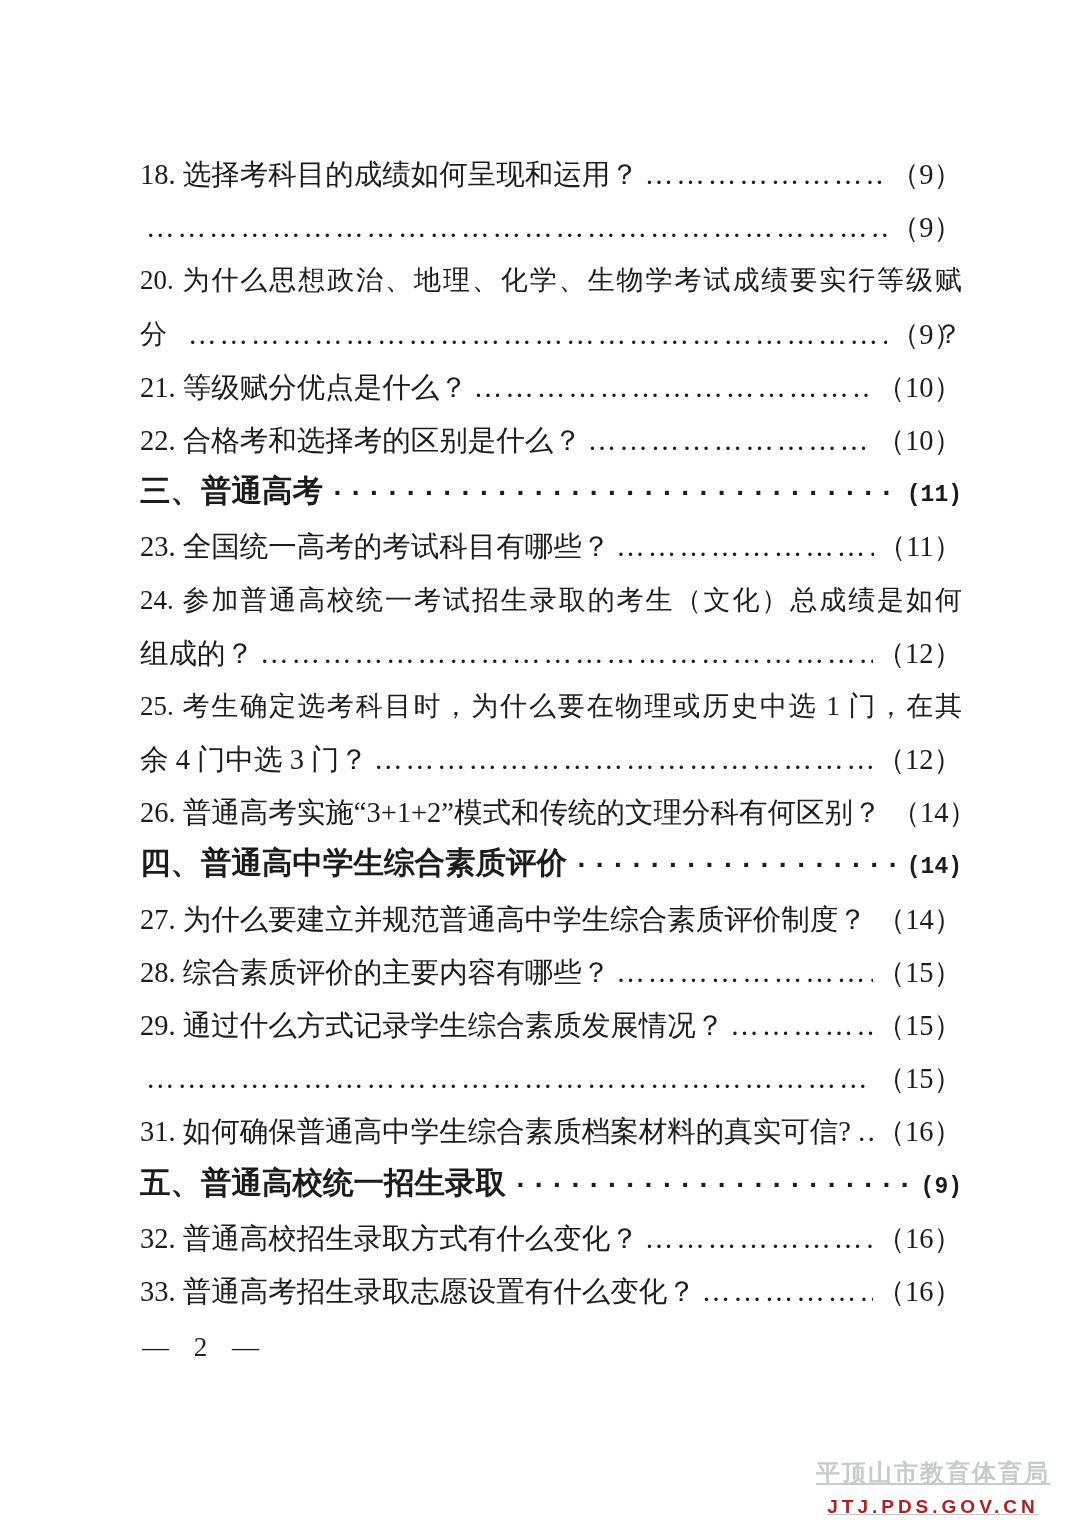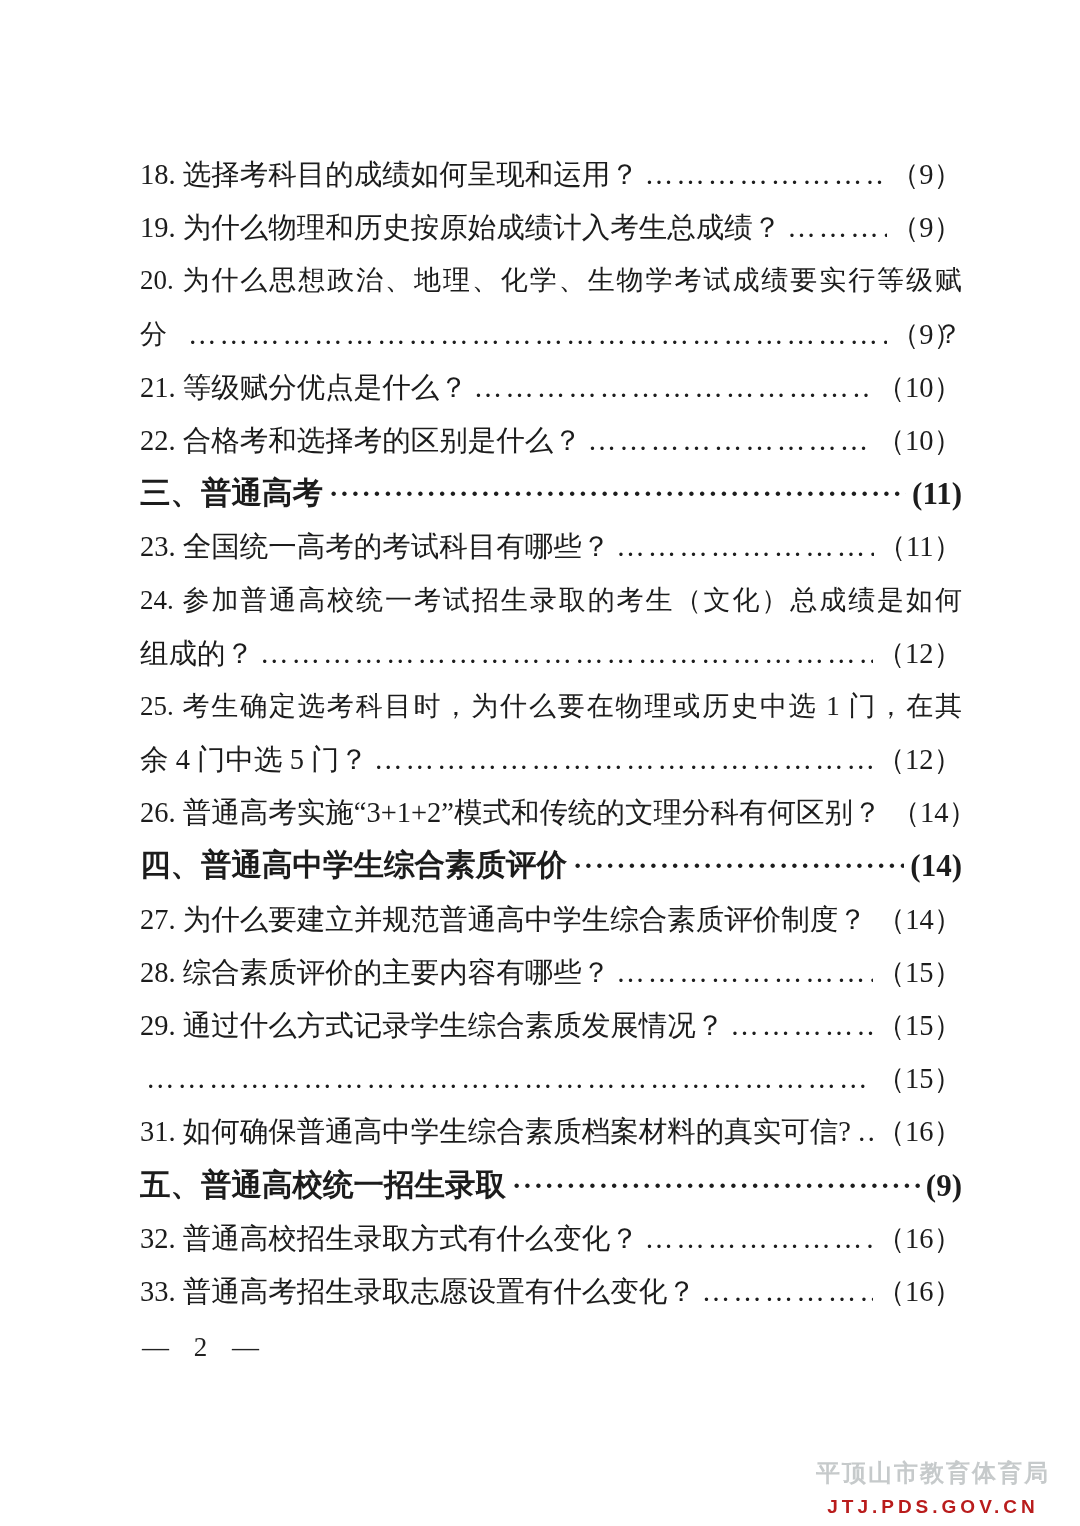--- a/index.html
+++ b/index.html
@@ -44,49 +44,49 @@
     font-size: 27px;
     text-align: justify;
     text-align-last: justify;
   }
 
   
   .toc-line.cont-indent .leader { margin-left: 48px; }
 
   
   .toc-line.header {
-    font-family: Liberation Serif, serif;
+    font-family: Liberation Mono, monospace;
     font-weight: 700;
     font-size: 30.5px;
-    align-items: flex-end;
   }
   .toc-line.header .leader {
     letter-spacing: 1.5px;
     font-size: 28px;
     margin: 0 6px;
   }
-  .toc-line.header .pg { font-size: 31px; }
+  .toc-line.header .pg { font-size: 23px; }
 
   
   .toc-line.noleader .leader { visibility: hidden; }
 
   .footer {
     position: absolute;
     left: 142px; top: 1332px;
     font-size: 27px;
     letter-spacing: 9px;
     color: #222;
   }
 
   .watermark {
     position: absolute;
     right: 30px; bottom: 8px;
     text-align: center;
     color: #c4c8c9;
     user-select: none;
+    text-decoration: underline;
   }
   .watermark .wm1 {
     font-family: "Liberation Sans", "DejaVu Sans", sans-serif;
     font-weight: 700;
     font-size: 24px;
     letter-spacing: 2px;
     opacity: 0.95;
   }
   .watermark .wm2 {
     font-family: "Liberation Sans", "DejaVu Sans", sans-serif;
@@ -102,21 +102,20 @@
 
 <div class="page">
 
   <div id="toc">
       <div class="toc-line item">
       <span class="t">18. 选择考科目的成绩如何呈现和运用？</span>
       <span class="leader">………………………………………………………………………………………………………………………………………………………………</span>
       <span class="pg">（9）</span>
     </div>
       <div class="toc-line item">
-      <span class="t">19. 为什么物理和历史按原始成绩计入考生总成绩？</span>
       <span class="leader">………………………………………………………………………………………………………………………………………………………………</span>
       <span class="pg">（9）</span>
     </div>
       <div class="toc-line item-fill">
       <span class="t">20. 为什么思想政治、地理、化学、生物学考试成绩要实行等级赋分？</span>
 
       <span class="pg"></span>
     </div>
       <div class="toc-line cont-indent">
       <span class="t"></span>
@@ -152,21 +151,21 @@
       <span class="t">组成的？</span>
       <span class="leader">………………………………………………………………………………………………………………………………………………………………</span>
       <span class="pg">（12）</span>
     </div>
       <div class="toc-line item-fill">
       <span class="t">25. 考生确定选考科目时，为什么要在物理或历史中选 1 门，在其</span>
 
       <span class="pg"></span>
     </div>
       <div class="toc-line item">
-      <span class="t">余 4 门中选 5 门？</span>
+      <span class="t">余 4 门中选 3 门？</span>
       <span class="leader">………………………………………………………………………………………………………………………………………………………………</span>
       <span class="pg">（12）</span>
     </div>
       <div class="toc-line item noleader">
       <span class="t">26. 普通高考实施“3+1+2”模式和传统的文理分科有何区别？</span>
       <span class="leader"></span>
       <span class="pg">（14）</span>
     </div>
       <div class="toc-line header">
       <span class="t">四、普通高中学生综合素质评价</span>

